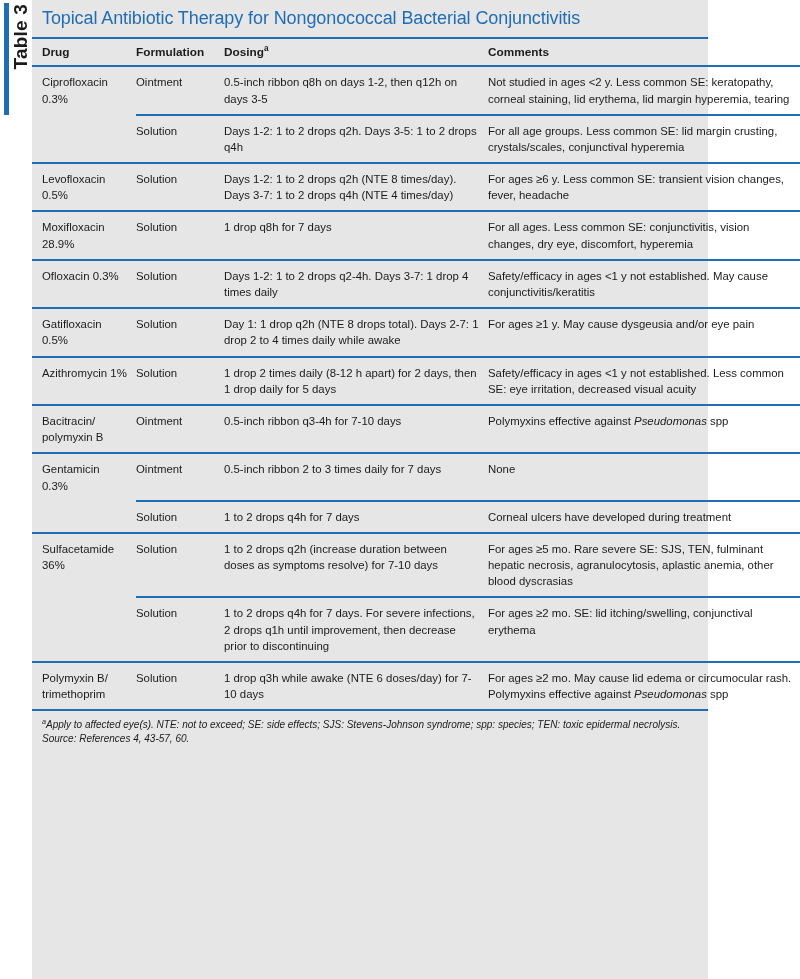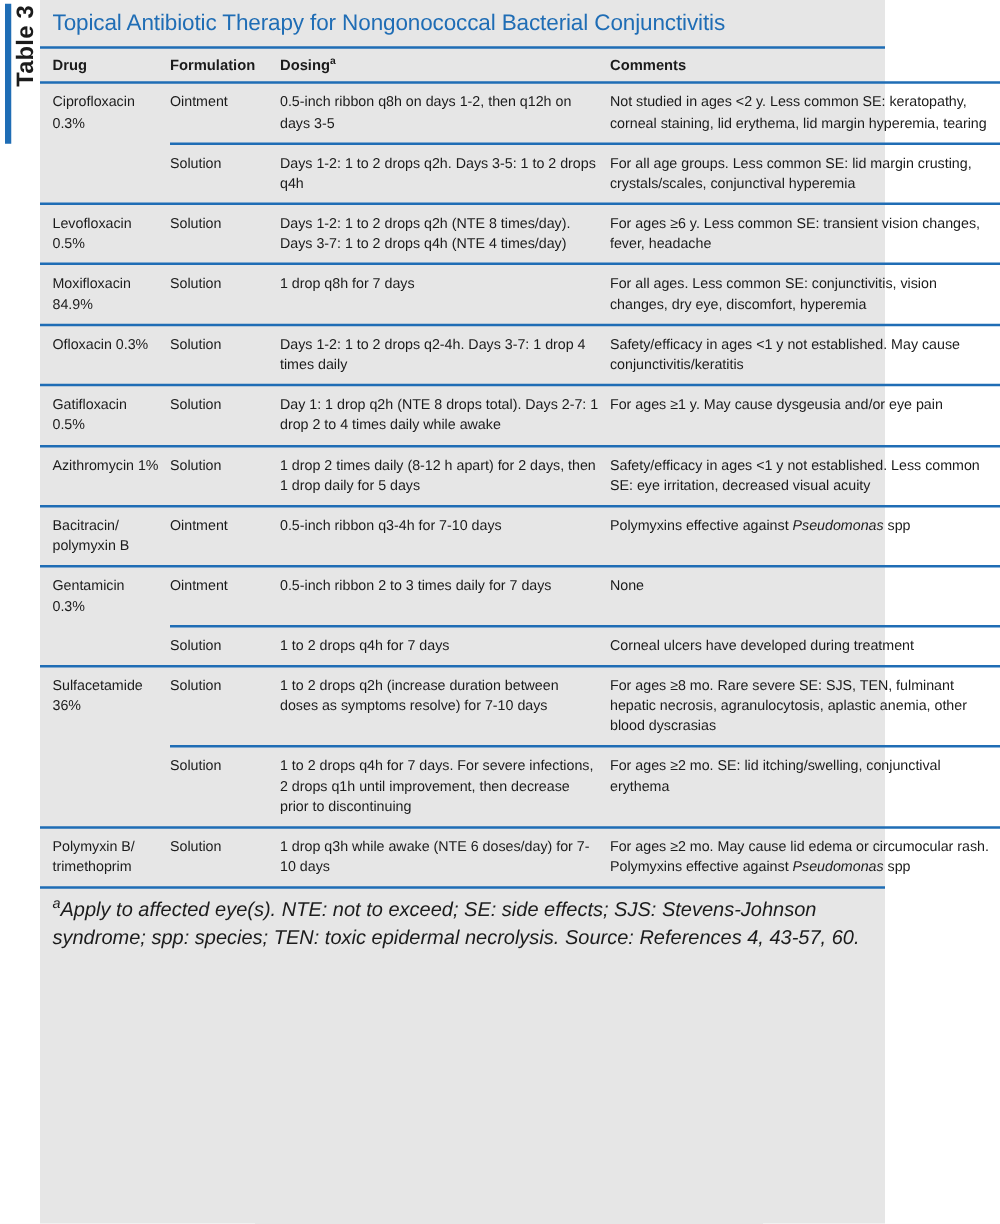--- a/index.html
+++ b/index.html
@@ -138,21 +138,21 @@
     font-size: 70%;
     vertical-align: super;
     line-height: 0;
   }
 
   .italic { font-style: italic; }
 
   
   .footnote {
     font-style: italic;
-    font-size: 16px;
+    font-size: 10px;
     line-height: 1.35;
     color: #1b1b1b;
     padding: 7px 12px 8px 10px;
     border-top: 2px solid #1f6db5;
   }
   .footnote sup {
     font-size: 72%;
   }
 </style>
 </head>
@@ -198,21 +198,21 @@
             <td class="sub-line">Days 1-2: 1 to 2 drops q2h. Days 3-5: 1 to 2 drops q4h</td>
             <td class="sub-line">For all age groups. Less common SE: lid margin crusting, crystals/scales, conjunctival hyperemia</td>
           </tr>
           <tr class="group-start">
             <td class="first">Levofloxacin 0.5%</td>
             <td>Solution</td>
             <td>Days 1-2: 1 to 2 drops q2h (NTE 8 times/day). Days 3-7: 1 to 2 drops q4h (NTE 4 times/day)</td>
             <td>For ages ≥6 y. Less common SE: transient vision changes, fever, headache</td>
           </tr>
           <tr class="group-start">
-            <td class="first">Moxifloxacin 84.9%</td>
+            <td class="first">Moxifloxacin 28.9%</td>
             <td>Solution</td>
             <td>1 drop q8h for 7 days</td>
             <td>For all ages. Less common SE: conjunctivitis, vision changes, dry eye, discomfort, hyperemia</td>
           </tr>
           <tr class="group-start">
             <td class="first">Ofloxacin 0.3%</td>
             <td>Solution</td>
             <td>Days 1-2: 1 to 2 drops q2-4h. Days 3-7: 1 drop 4 times daily</td>
             <td>Safety/efficacy in ages &lt;1 y not established. May cause conjunctivitis/keratitis</td>
           </tr>
@@ -243,21 +243,21 @@
           <tr class="sub-row">
             <td class="first"></td>
             <td class="sub-line">Solution</td>
             <td class="sub-line">1 to 2 drops q4h for 7 days</td>
             <td class="sub-line">Corneal ulcers have developed during treatment</td>
           </tr>
           <tr class="group-start">
             <td class="first">Sulfacetamide 36%</td>
             <td>Solution</td>
             <td>1 to 2 drops q2h (increase duration between doses as symptoms resolve) for 7-10 days</td>
-            <td>For ages ≥8 mo. Rare severe SE: SJS, TEN, fulminant hepatic necrosis, agranulocytosis, aplastic anemia, other blood dyscrasias</td>
+            <td>For ages ≥5 mo. Rare severe SE: SJS, TEN, fulminant hepatic necrosis, agranulocytosis, aplastic anemia, other blood dyscrasias</td>
           </tr>
           <tr class="sub-row">
             <td class="first"></td>
             <td class="sub-line">Solution</td>
             <td class="sub-line">1 to 2 drops q4h for 7 days. For severe infections, 2 drops q1h until improvement, then decrease prior to discontinuing</td>
             <td class="sub-line">For ages ≥2 mo. SE: lid itching/swelling, conjunctival erythema</td>
           </tr>
           <tr class="group-start">
             <td class="first">Polymyxin B/ trimethoprim</td>
             <td>Solution</td>

